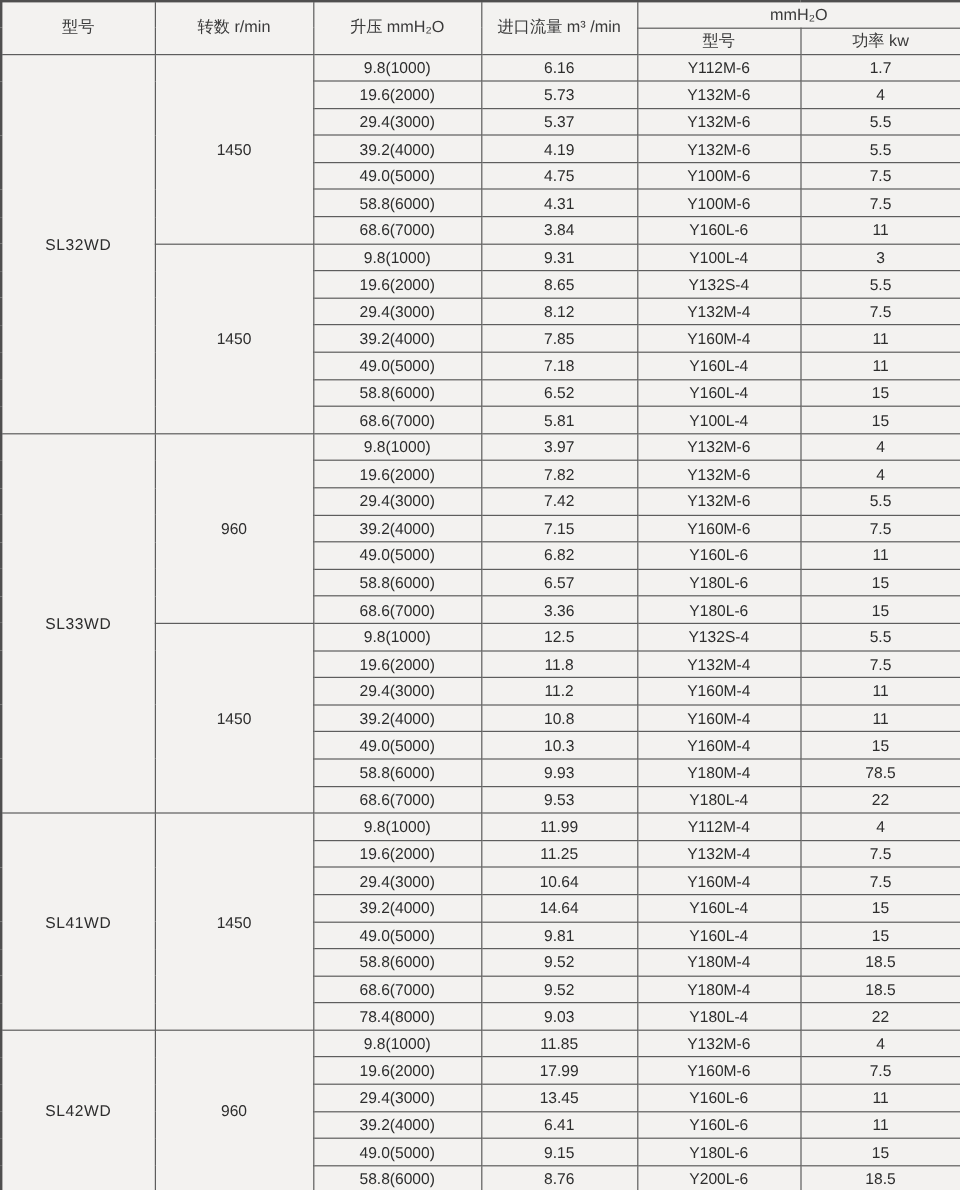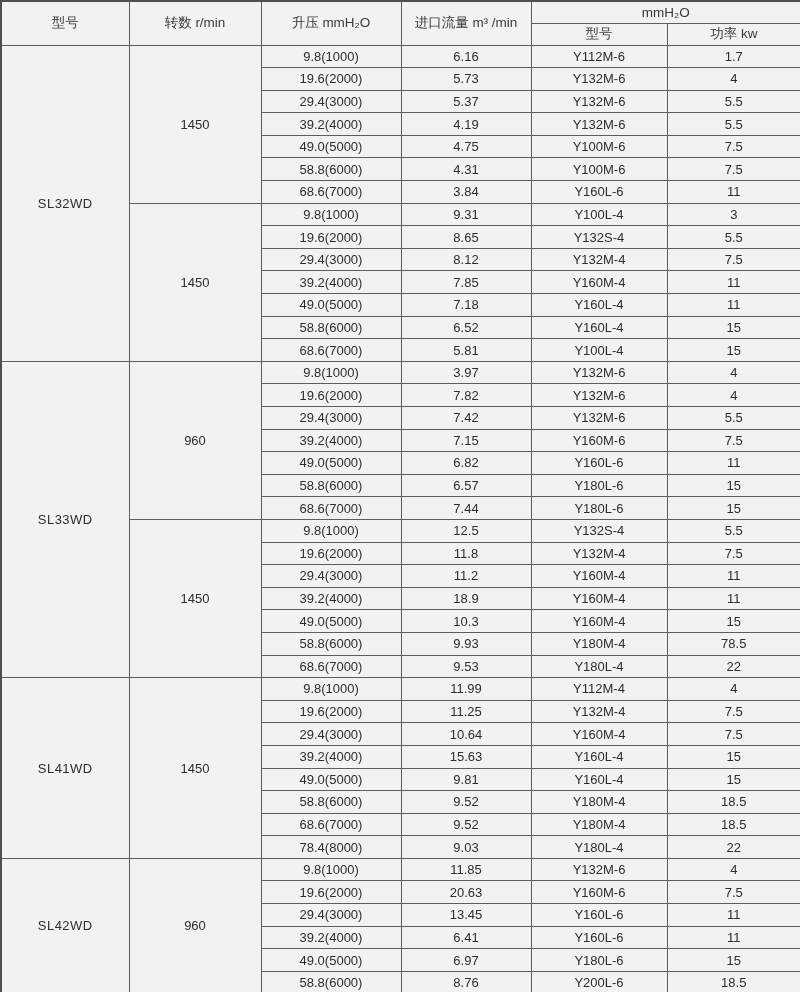--- a/index.html
+++ b/index.html
@@ -195,21 +195,21 @@
           <td>11</td>
         </tr>
         <tr class="datarow">
           <td>58.8(6000)</td>
           <td>6.57</td>
           <td>Y180L-6</td>
           <td>15</td>
         </tr>
         <tr class="datarow">
           <td>68.6(7000)</td>
-          <td>7.44</td>
+          <td>3.36</td>
           <td>Y180L-6</td>
           <td>15</td>
         </tr>
         <tr class="datarow">
           <td class="speed-cell" rowspan="7">1450</td>
           <td>9.8(1000)</td>
           <td>12.5</td>
           <td>Y132S-4</td>
           <td>5.5</td>
         </tr>
@@ -220,21 +220,21 @@
           <td>7.5</td>
         </tr>
         <tr class="datarow">
           <td>29.4(3000)</td>
           <td>11.2</td>
           <td>Y160M-4</td>
           <td>11</td>
         </tr>
         <tr class="datarow">
           <td>39.2(4000)</td>
-          <td>18.9</td>
+          <td>10.8</td>
           <td>Y160M-4</td>
           <td>11</td>
         </tr>
         <tr class="datarow">
           <td>49.0(5000)</td>
           <td>10.3</td>
           <td>Y160M-4</td>
           <td>15</td>
         </tr>
         <tr class="datarow">
@@ -264,21 +264,21 @@
           <td>7.5</td>
         </tr>
         <tr class="datarow">
           <td>29.4(3000)</td>
           <td>10.64</td>
           <td>Y160M-4</td>
           <td>7.5</td>
         </tr>
         <tr class="datarow">
           <td>39.2(4000)</td>
-          <td>15.63</td>
+          <td>14.64</td>
           <td>Y160L-4</td>
           <td>15</td>
         </tr>
         <tr class="datarow">
           <td>49.0(5000)</td>
           <td>9.81</td>
           <td>Y160L-4</td>
           <td>15</td>
         </tr>
         <tr class="datarow">
@@ -302,39 +302,39 @@
         <tr class="datarow">
           <td class="model-cell" rowspan="6">SL42WD</td>
           <td class="speed-cell" rowspan="6">960</td>
           <td>9.8(1000)</td>
           <td>11.85</td>
           <td>Y132M-6</td>
           <td>4</td>
         </tr>
         <tr class="datarow">
           <td>19.6(2000)</td>
-          <td>20.63</td>
+          <td>17.99</td>
           <td>Y160M-6</td>
           <td>7.5</td>
         </tr>
         <tr class="datarow">
           <td>29.4(3000)</td>
           <td>13.45</td>
           <td>Y160L-6</td>
           <td>11</td>
         </tr>
         <tr class="datarow">
           <td>39.2(4000)</td>
           <td>6.41</td>
           <td>Y160L-6</td>
           <td>11</td>
         </tr>
         <tr class="datarow">
           <td>49.0(5000)</td>
-          <td>6.97</td>
+          <td>9.15</td>
           <td>Y180L-6</td>
           <td>15</td>
         </tr>
         <tr class="datarow">
           <td>58.8(6000)</td>
           <td>8.76</td>
           <td>Y200L-6</td>
           <td>18.5</td>
         </tr>
       </tbody>

